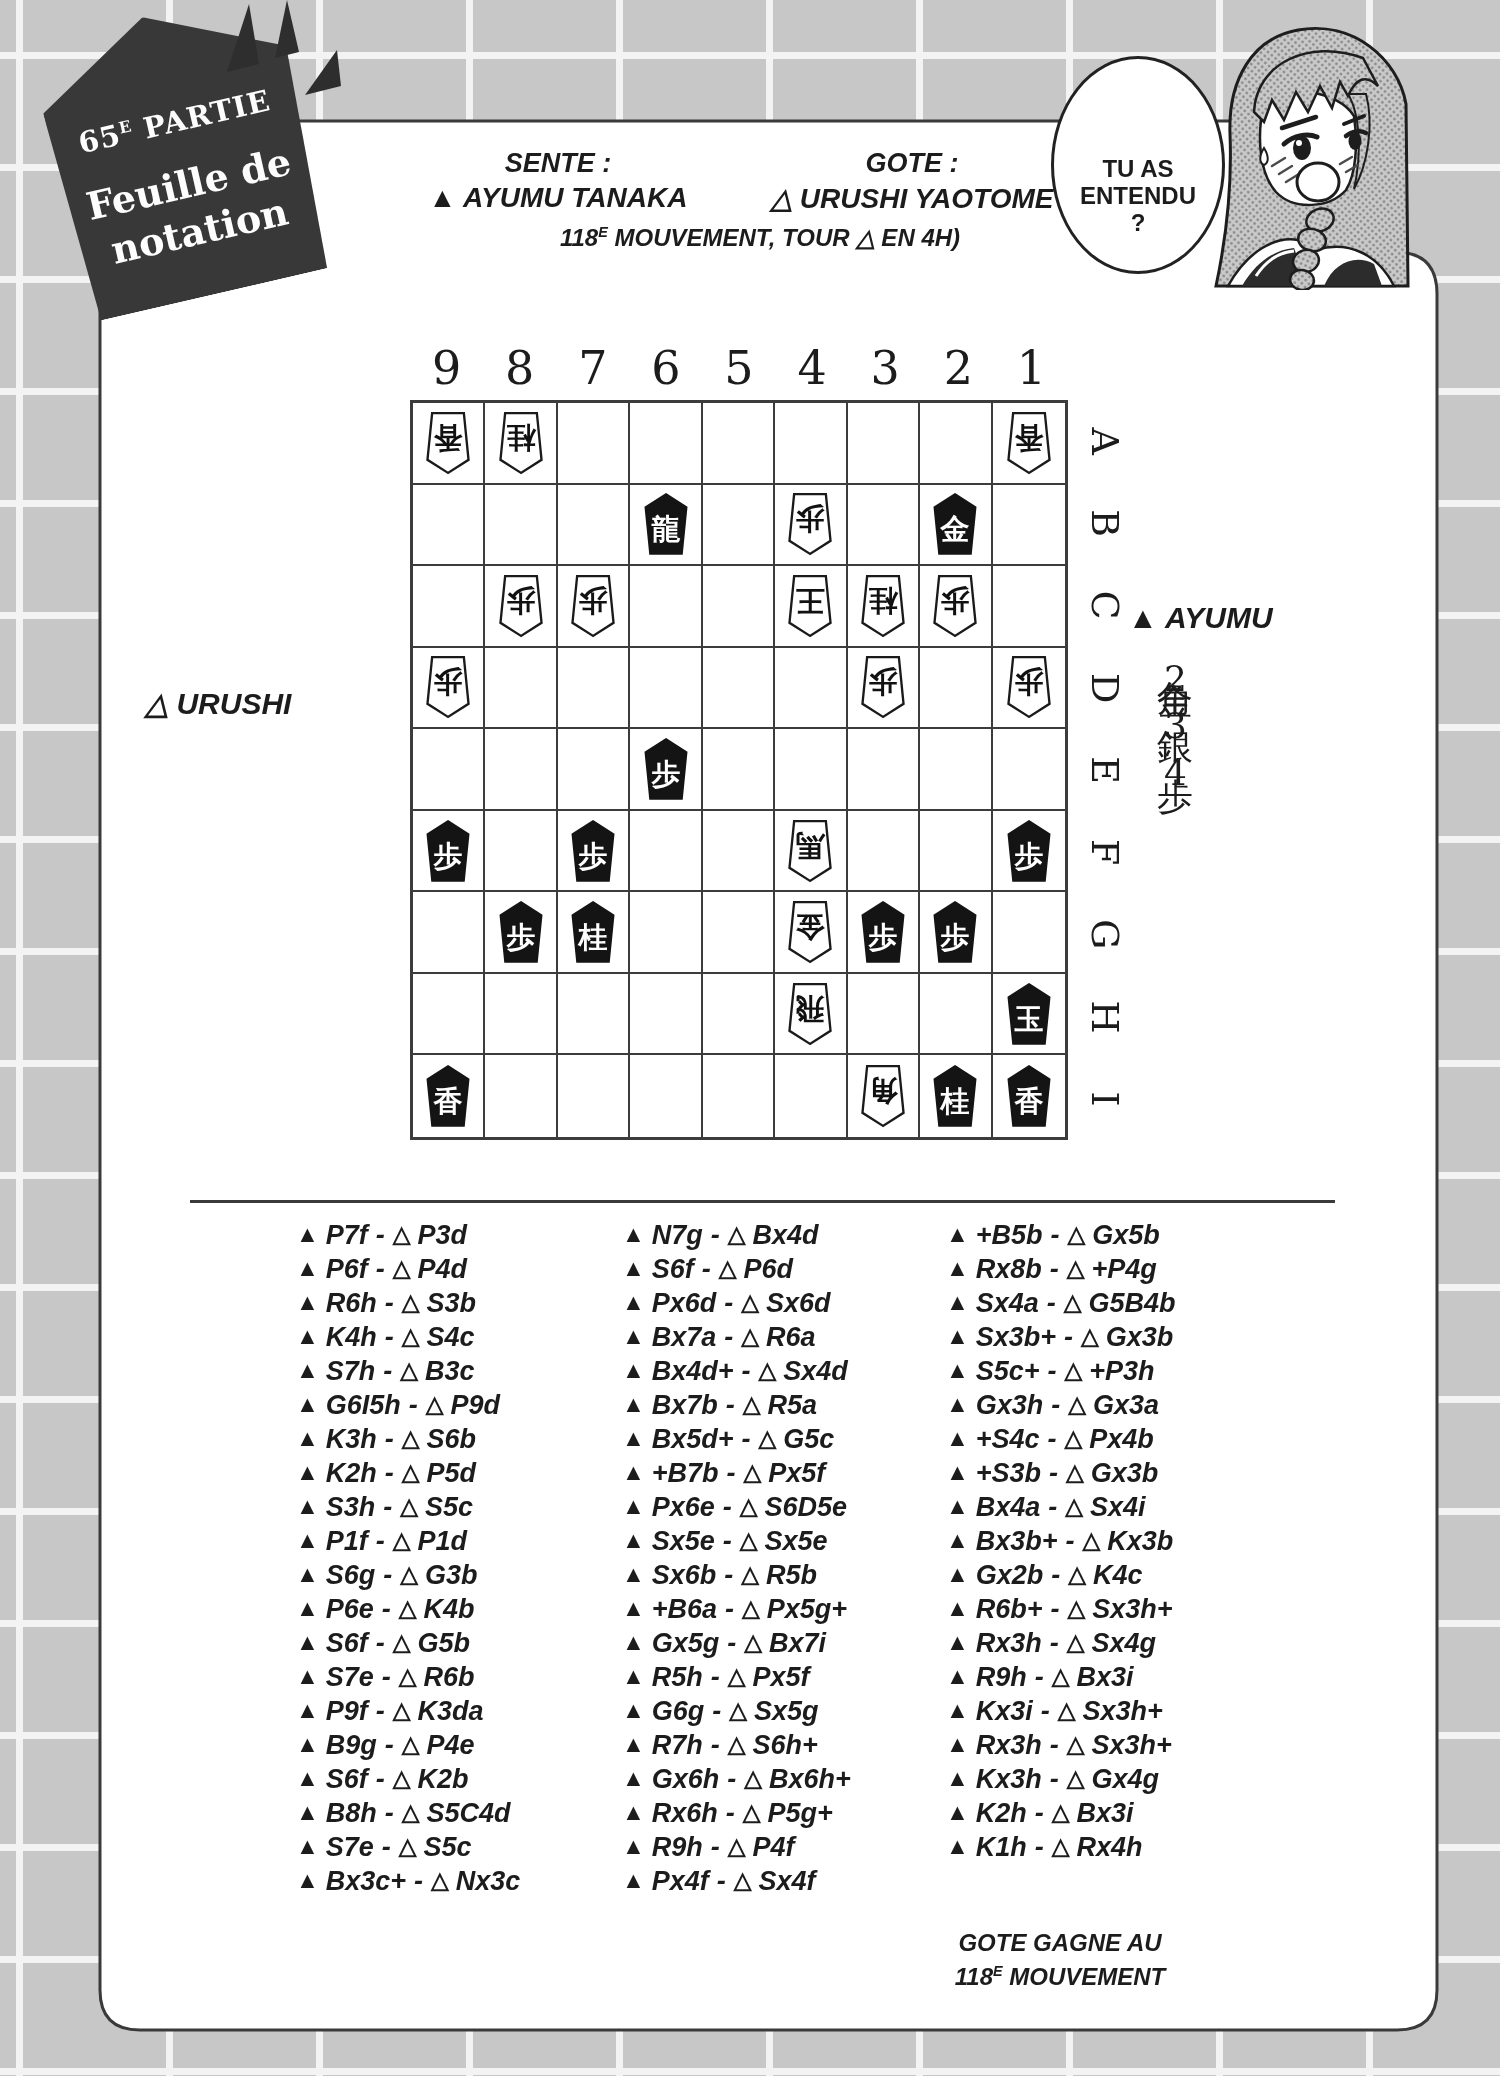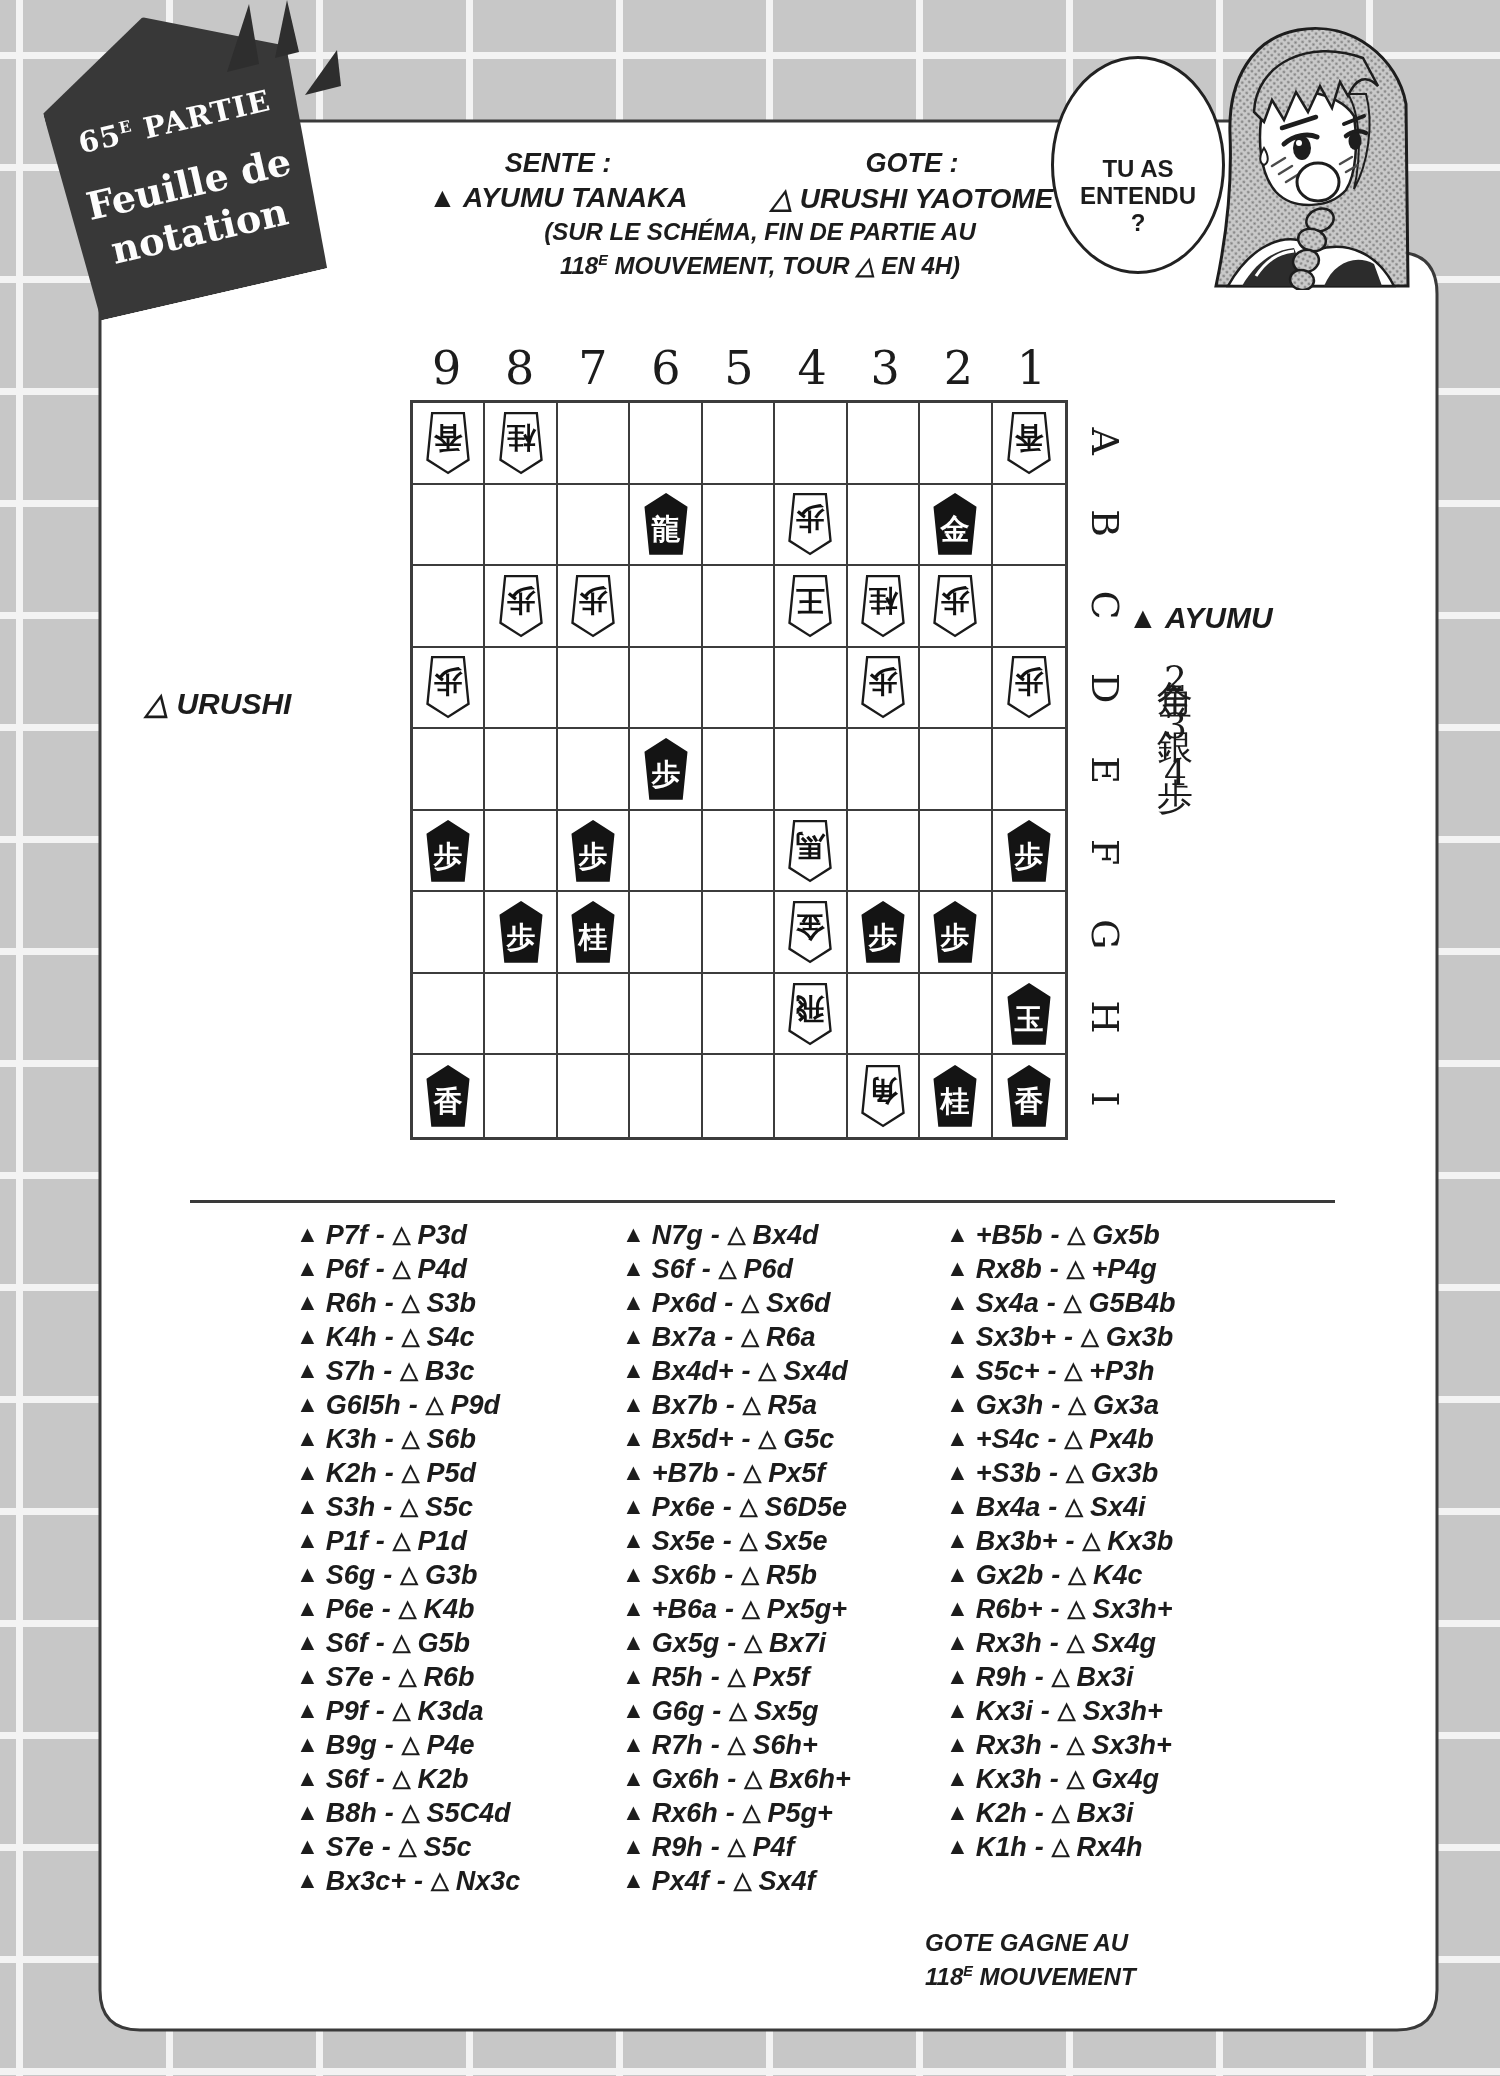--- a/index.html
+++ b/index.html
@@ -64,21 +64,21 @@
   .hand{position:absolute;left:1150px;top:652px;z-index:3;height:310px;
     writing-mode:vertical-rl;text-orientation:upright;
     font-family:"DejaVu Serif",serif;font-size:36px;letter-spacing:3px;}
   
   .divider{position:absolute;left:190px;top:1200px;width:1145px;height:3px;background:#3a3a3a;z-index:3;}
   .mcol{position:absolute;top:1220px;z-index:3;}
   .mcol1{left:296px;} .mcol2{left:622px;} .mcol3{left:946px;}
   .mrow{display:flex;align-items:baseline;height:34px;font-style:italic;font-weight:bold;font-size:27px;white-space:nowrap;}
   .mrow .tri{font-style:normal;font-size:23px;margin-right:7px;position:relative;top:-2px;}
   .mrow .msep{margin:0 8px;}
-  .footer{position:absolute;left:925px;top:1928px;width:270px;z-index:3;text-align:left;
+  .footer{position:absolute;left:925px;top:1928px;width:270px;z-index:3;text-align:center;
     font-style:italic;font-weight:bold;font-size:24px;line-height:29px;}
   .footer sup{font-size:0.6em;}
 </style>
 </head>
 <body>
 
 <div class="page">
 
   <svg class="panel-svg" width="1500" height="2076" viewBox="0 0 1500 2076">
     <path d="M 140 121 L 1335 121 L 1335 252 L 1395 252 Q 1437 252 1437 294 L 1437 1990 Q 1437 2030 1397 2030 L 140 2030 Q 100 2030 100 1990 L 100 161 Q 100 121 140 121 Z" fill="#ffffff" stroke="#3a3a3a" stroke-width="3"></path>
@@ -145,21 +145,20 @@
 
   <div class="hdr hdr-gote">
     <div class="lbl">GOTE :</div>
     <div class="nm"><span>△</span><span> URUSHI YAOTOME</span></div>
   </div>
   <div class="hdr hdr-sente">
     <div class="lbl">SENTE :</div>
     <div class="nm"><span>▲</span><span> AYUMU TANAKA</span></div>
   </div>
   <div class="hdr hdr-note">
-    <div>(SUR LE SCHÉMA, FIN DE PARTIE AU</div>
     <div><span>118</span><sup>E</sup><span> MOUVEMENT, TOUR △ EN 4H)</span></div>
   </div>
 
   <div class="colnums">
       <span>9</span>
       <span>8</span>
       <span>7</span>
       <span>6</span>
       <span>5</span>
       <span>4</span>

